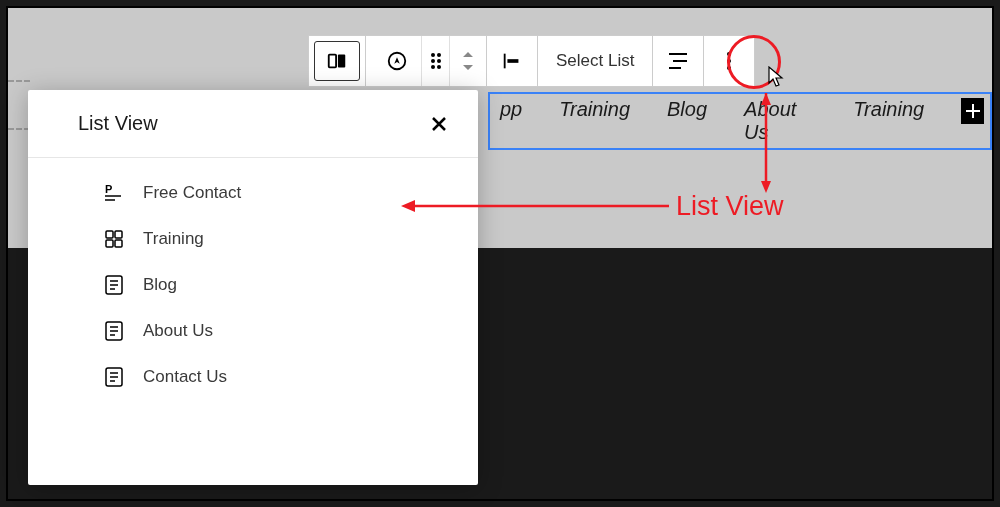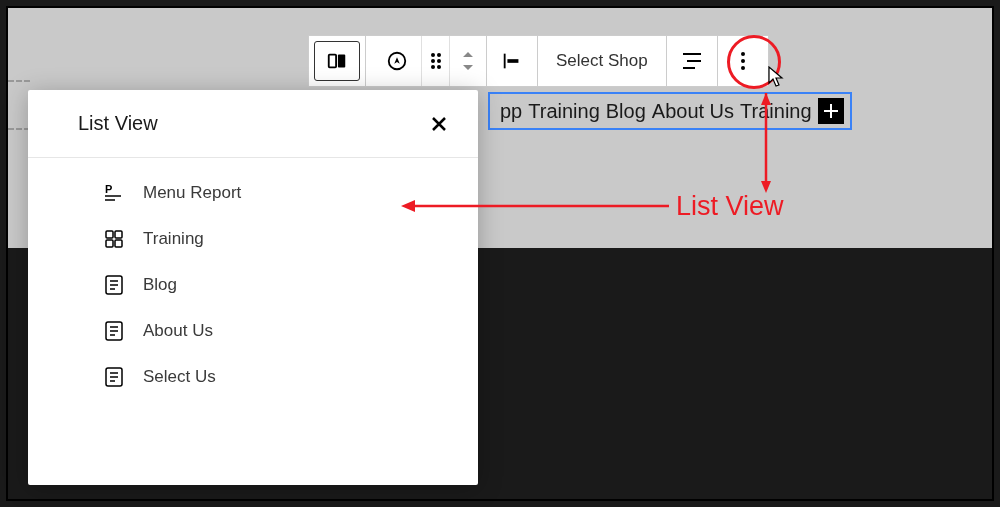--- a/index.html
+++ b/index.html
@@ -8,21 +8,21 @@
     .editor-bg { position: absolute; top: 0; left: 0; right: 0; height: 240px; background: #c9c9c9; }
     .dark-bg { position: absolute; top: 240px; left: 0; right: 0; bottom: 0; background: #1a1a1a; }
     
     .toolbar { position: absolute; top: 27px; left: 300px; display: flex; border: 1px solid #ccc; background: #fff; }
     .toolbar-group { display: flex; border-right: 1px solid #ccc; }
     .toolbar-group:last-child { border-right: none; }
     .toolbar-btn { width: 50px; height: 50px; display: flex; align-items: center; justify-content: center; background: #fff; cursor: pointer; border-right: 1px solid #e0e0e0; }
     .toolbar-btn:last-child { border-right: none; }
     .toolbar-btn.text-btn { width: auto; padding: 0 18px; font-size: 17px; color: #333; }
     
-    .nav-menu { position: absolute; top: 84px; left: 480px; display: flex; align-items: center; gap: 6px; border: 2px solid #3a82f7; background: #c9c9c9; padding: 4px 6px 4px 10px; }
+    .nav-menu { position: absolute; top: 84px; left: 480px; display: flex; align-items: flex-start; gap: 37px; border: 2px solid #3a82f7; background: #c9c9c9; padding: 4px 6px 4px 10px; font-style: italic; }
     .nav-item { font-size: 20px; color: #1a1a1a; cursor: pointer; }
     .add-btn { width: 26px; height: 26px; background: #000; color: #fff; display: flex; align-items: center; justify-content: center; }
     
     .list-panel { position: absolute; top: 82px; left: 20px; width: 450px; height: 395px; background: #fff; box-shadow: 0 3px 25px rgba(0,0,0,0.25); border-radius: 2px; }
     .list-header { display: flex; justify-content: space-between; align-items: center; padding: 22px 28px 22px 50px; }
     .list-title { font-size: 20px; font-weight: 500; color: #1a1a1a; }
     .close-btn { width: 22px; height: 22px; display: flex; align-items: center; justify-content: center; cursor: pointer; }
     .list-divider { height: 1px; background: #e6e6e6; margin: 0 0 8px 0; }
     .list-items { padding: 4px 0; }
     .list-item { display: flex; align-items: center; padding: 12px 0 12px 75px; cursor: pointer; gap: 18px; }
@@ -81,21 +81,21 @@
     </div>
     <div class="toolbar-group">
       <div class="toolbar-btn">
         <svg width="22" height="22" viewBox="0 0 24 24">
             <rect x="3" y="4" width="2" height="16" fill="#000"></rect>
             <rect x="7" y="10" width="12" height="4" fill="#000"></rect>
           </svg>
       </div>
     </div>
     <div class="toolbar-group">
-      <div class="toolbar-btn text-btn">Select Shop</div>
+      <div class="toolbar-btn text-btn">Select List</div>
     </div>
     <div class="toolbar-group">
       <div class="toolbar-btn">
         <svg width="22" height="18" viewBox="0 0 22 18" stroke="#000" stroke-width="2">
             <line x1="2" y1="2" x2="20" y2="2"></line>
             <line x1="6" y1="9" x2="20" y2="9"></line>
             <line x1="2" y1="16" x2="14" y2="16"></line>
           </svg>
       </div>
     </div>
@@ -135,21 +135,21 @@
     <div class="list-divider"></div>
     <div class="list-items">
       <div class="list-item">
         <span class="list-item-icon">
           <svg width="20" height="20" viewBox="0 0 20 20">
               <text x="1" y="10" font-size="11" font-weight="bold" fill="#000">P</text>
               <line x1="1" y1="13" x2="17" y2="13" stroke="#000" stroke-width="1.5"></line>
               <line x1="1" y1="17" x2="11" y2="17" stroke="#000" stroke-width="1.5"></line>
             </svg>
         </span>
-        <span class="list-item-label">Menu Report</span>
+        <span class="list-item-label">Free Contact</span>
       </div>
       <div class="list-item">
         <span class="list-item-icon">
           <svg width="18" height="18" viewBox="0 0 18 18" fill="none">
               <rect x="1" y="1" width="7" height="7" rx="1" stroke="#000" stroke-width="1.5"></rect>
               <rect x="10" y="1" width="7" height="7" rx="1" stroke="#000" stroke-width="1.5"></rect>
               <rect x="1" y="10" width="7" height="7" rx="1" stroke="#000" stroke-width="1.5"></rect>
               <rect x="10" y="10" width="7" height="7" rx="1" stroke="#000" stroke-width="1.5"></rect>
             </svg>
         </span>
@@ -179,21 +179,21 @@
       </div>
       <div class="list-item">
         <span class="list-item-icon">
           <svg width="18" height="20" viewBox="0 0 18 20" fill="none">
               <rect x="1" y="1" width="16" height="18" rx="2" stroke="#000" stroke-width="1.5"></rect>
               <line x1="5" y1="6" x2="13" y2="6" stroke="#000" stroke-width="1.5"></line>
               <line x1="5" y1="10" x2="13" y2="10" stroke="#000" stroke-width="1.5"></line>
               <line x1="5" y1="14" x2="10" y2="14" stroke="#000" stroke-width="1.5"></line>
             </svg>
         </span>
-        <span class="list-item-label">Select Us</span>
+        <span class="list-item-label">Contact Us</span>
       </div>
     </div>
   </div>
 
   <div class="annotation-circle"></div>
   <svg class="arrow-down" width="10" height="100" viewBox="0 0 10 100">
       <line x1="5" y1="0" x2="5" y2="95" stroke="#ed1b24" stroke-width="2.5"></line>
       <polygon points="5,0 0,12 10,12" fill="#ed1b24" transform="rotate(180 5 6) translate(0 -88)"></polygon>
       <polygon points="5,0 0,12 10,12" fill="#ed1b24"></polygon>
     </svg>

